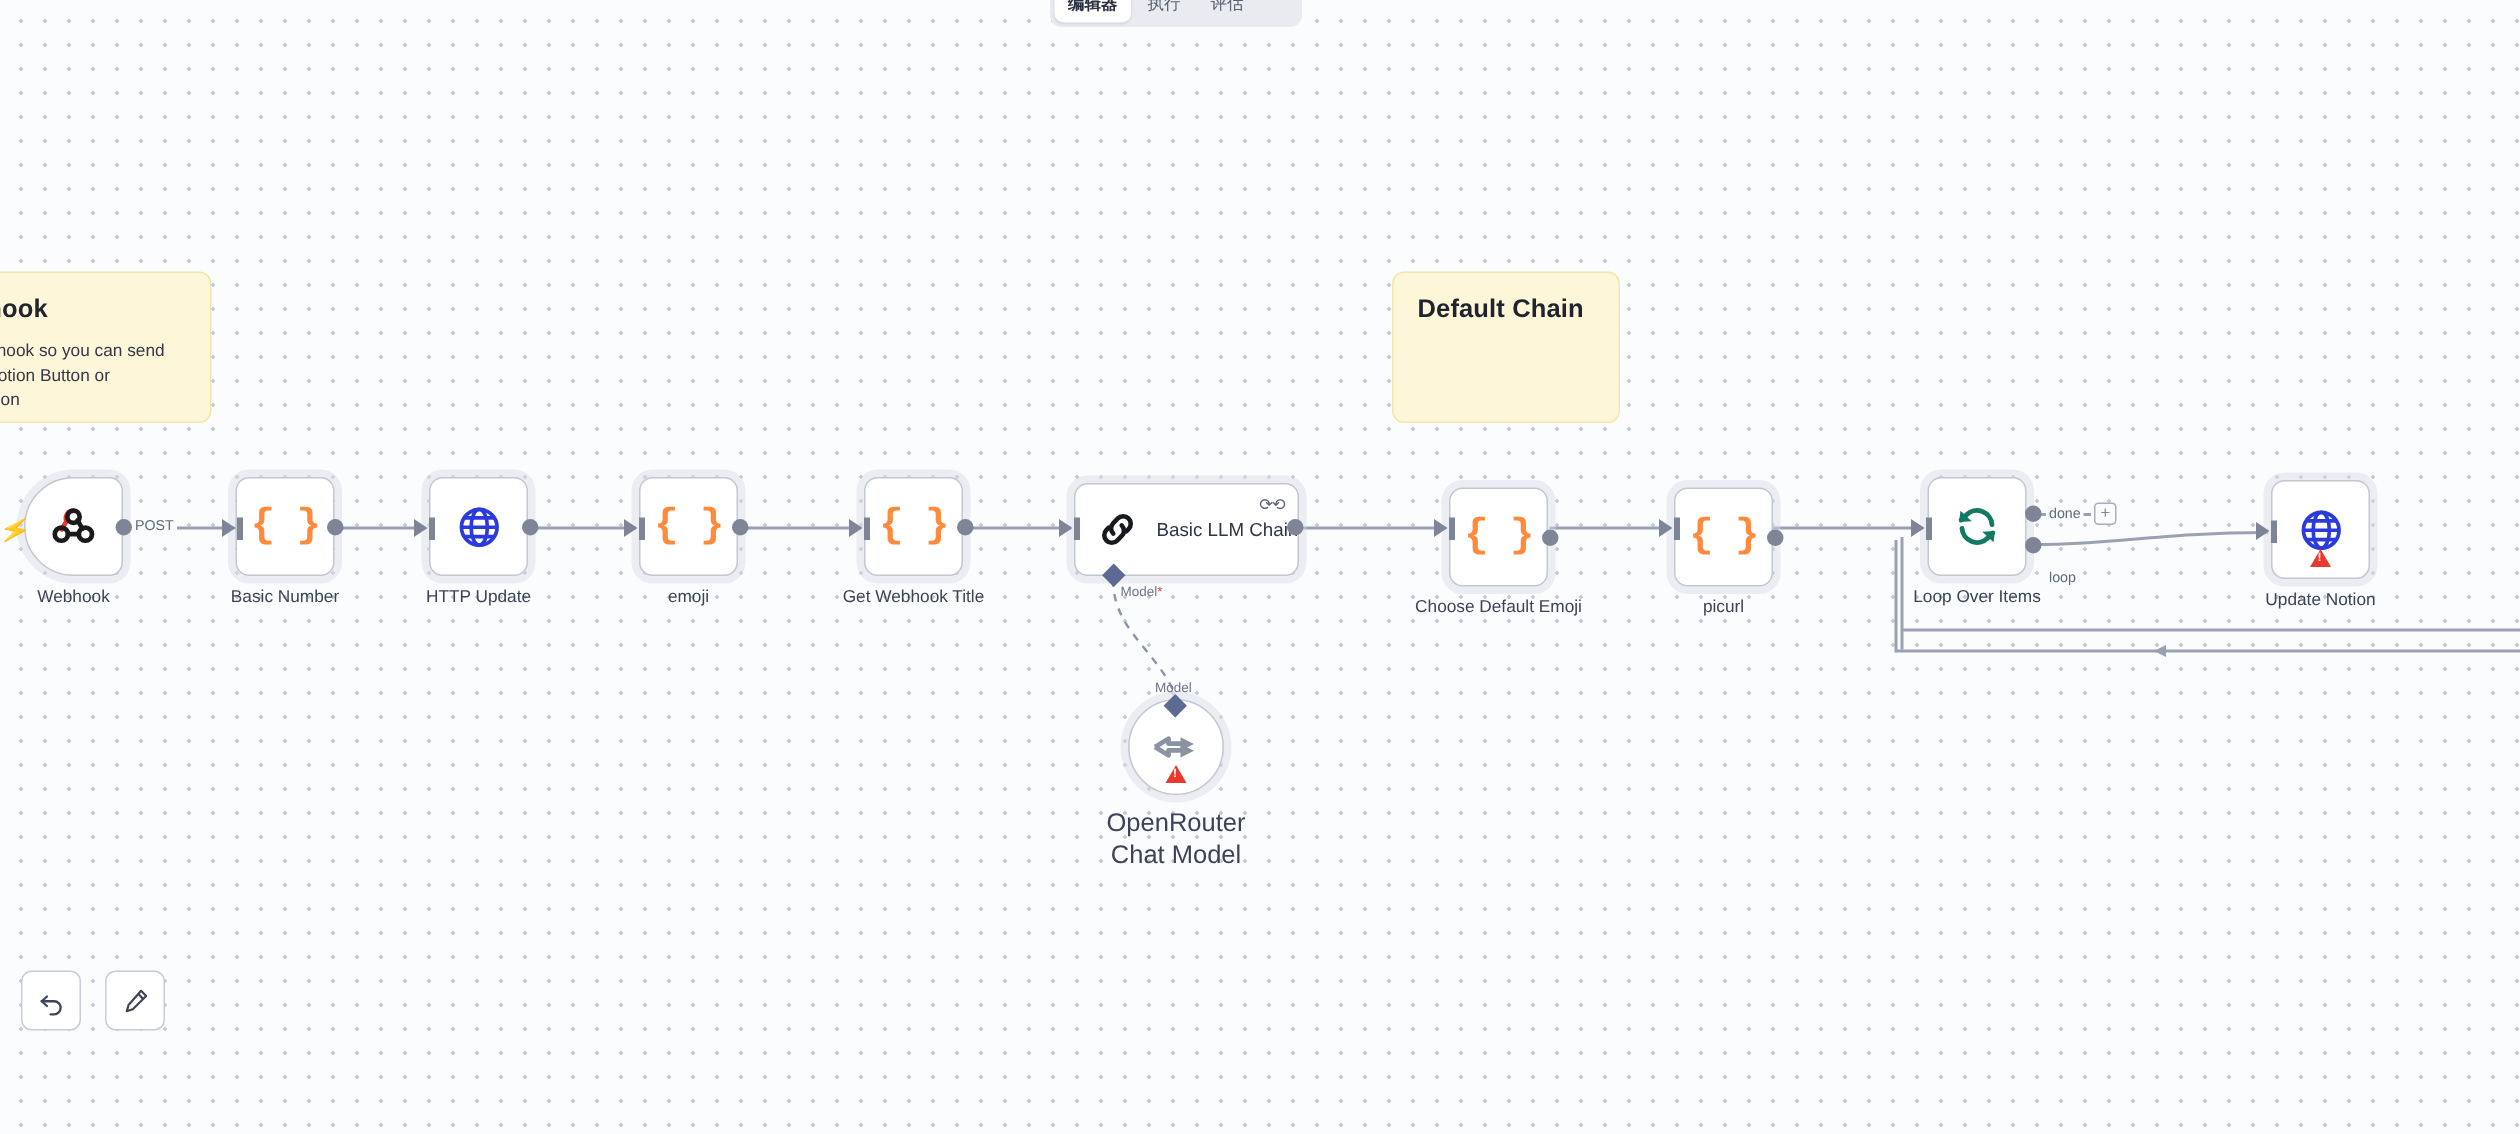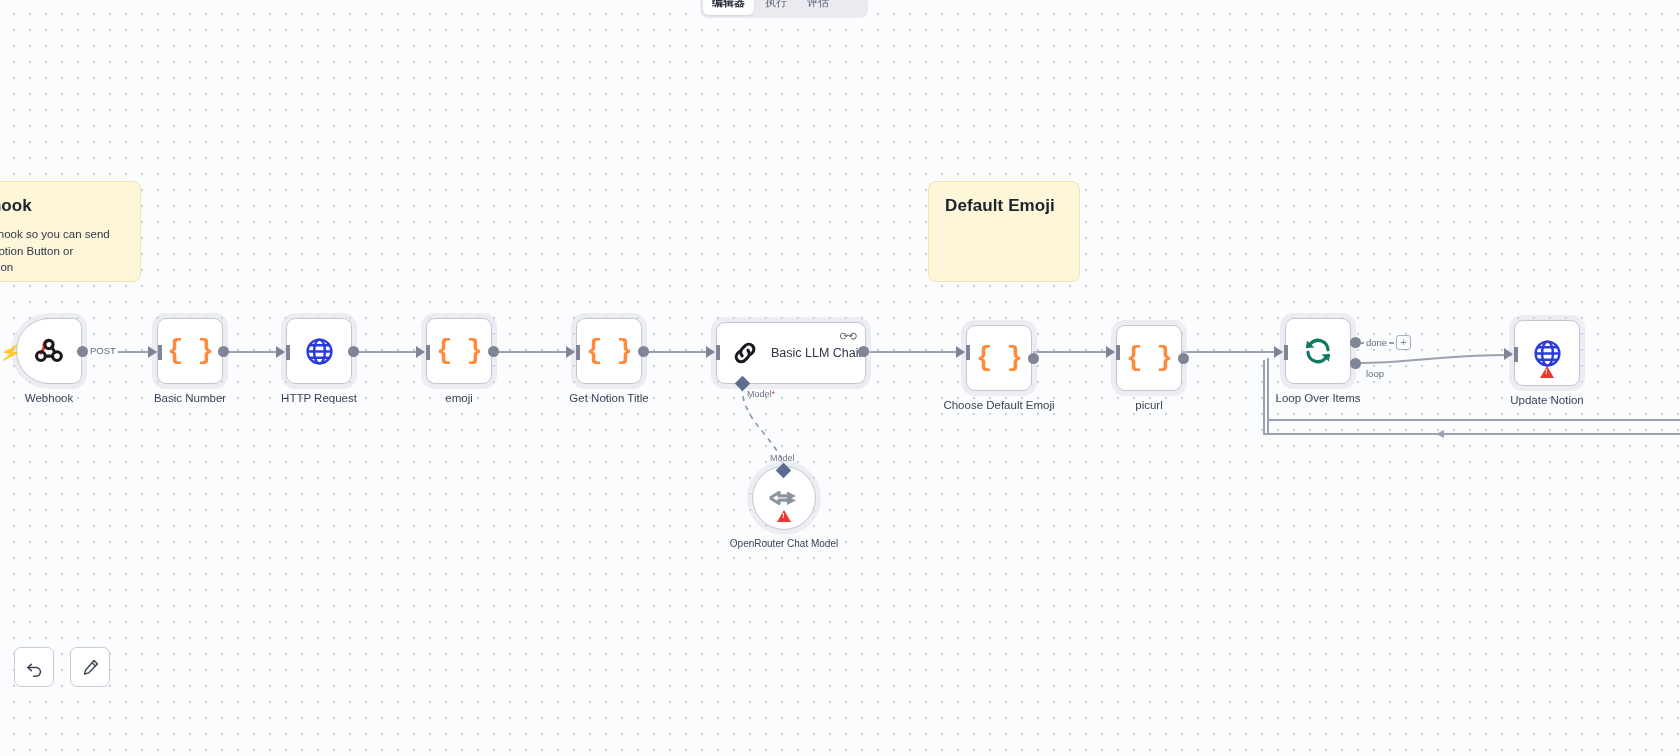--- a/index.html
+++ b/index.html
@@ -115,21 +115,21 @@
     background: #fff;
     border: 1.4px solid #c2c7d0;
     box-shadow: 0 0 0 5px rgba(214,219,228,.45);
     display: flex; align-items: center; justify-content: center;
     position: relative;
   }
   .subnode .caption {
     position: absolute;
     top: 72px; left: 50%;
     transform: translateX(-50%);
-    font-size: 10px;
+    font-size: 17px;
     color: #3c4356;
     text-align: center;
     line-height: 1.25;
     width: 110px;
   }
 
   
   .icon-code {
     font-size: 27px; font-weight: 700;
     color: #ff8a3c;
@@ -276,21 +276,21 @@
   </div>
 
   <div class="sticky" style="left:-62px; top:181px; width:203px; height:101px;">
     <div class="s-title">Webhook</div>
     <div class="s-body">use webhook so you can send
 req by Notion Button or
 Automation</div>
   </div>
 
   <div class="sticky" style="left:928px; top:181px; width:152px; height:101px;">
-    <div class="s-title">Default Emoji</div>
+    <div class="s-title">Default Chain</div>
   </div>
 
   <div class="wire" style="left:88px; top:351px; width:70px;"></div>
 
   <div class="wire" style="left:222px; top:351px; width:62px;"></div>
 
   <div class="wire" style="left:352px; top:351px; width:72px;"></div>
 
   <div class="wire" style="left:492px; top:351px; width:82px;"></div>
 
@@ -344,41 +344,41 @@
   <div class="inarrow" style="left:276px; top:346px;"></div>
   <div class="inbar" style="left:286px; top:345px;"></div>
   <div class="node" style="left:286px; top:318px;">
     <div class="box">
       <svg width="31" height="31" viewBox="0 0 24 24">
         <circle cx="12" cy="12" r="9.2" fill="none" stroke="#2b3bdb" stroke-width="1.9"></circle>
         <ellipse cx="12" cy="12" rx="4.2" ry="9.2" fill="none" stroke="#2b3bdb" stroke-width="1.9"></ellipse>
         <path d="M2.9 12h18.2M4.2 7.2h15.6M4.2 16.8h15.6" fill="none" stroke="#2b3bdb" stroke-width="1.9"></path>
       </svg>
     </div>
-    <div class="caption">HTTP Request</div>
+    <div class="caption">HTTP Update</div>
   </div>
   <div class="dot" style="left:348px; top:346px;"></div>
 
   <div class="inarrow" style="left:416px; top:346px;"></div>
   <div class="inbar" style="left:426px; top:345px;"></div>
   <div class="node" style="left:426px; top:318px;">
     <div class="box">
       <span class="icon-code">{&nbsp;}</span>
     </div>
     <div class="caption">emoji</div>
   </div>
   <div class="dot" style="left:488px; top:346px;"></div>
 
   <div class="inarrow" style="left:566px; top:346px;"></div>
   <div class="inbar" style="left:576px; top:345px;"></div>
   <div class="node" style="left:576px; top:318px;">
     <div class="box">
       <span class="icon-code">{&nbsp;}</span>
     </div>
-    <div class="caption">Get Notion Title</div>
+    <div class="caption">Get Webhook Title</div>
   </div>
   <div class="dot" style="left:638px; top:346px;"></div>
 
   <div class="inarrow" style="left:706px; top:346px;"></div>
   <div class="inbar" style="left:716px; top:345px;"></div>
   <div class="node wide" style="left:716px; top:322px;">
     <div class="box" style="height:62px;">
       <span class="retry-ic">⟳⟲</span>
       <svg width="28" height="28" viewBox="0 0 24 24">
         <path d="M9.6 14.4a4.3 4.3 0 0 1 0-6.1l2.6-2.6a4.3 4.3 0 0 1 6.1 6.1l-1.3 1.3" fill="none" stroke="#17191f" stroke-width="2.6" stroke-linecap="round"></path>
@@ -424,21 +424,21 @@
         <polygon points="3.2,3.6 9.2,9.2 2.4,9.6" fill="#127a63"></polygon>
         <polygon points="20.8,20.4 14.8,14.8 21.6,14.4" fill="#127a63"></polygon>
       </svg>
     </div>
     <div class="caption">Loop Over Items</div>
   </div>
   <div class="dot" style="left:1350px; top:337px;"></div>
   <div class="wire-label" style="left:1364px; top:337px;">done</div>
   <div class="plus-btn" style="left:1396px; top:335px;">+</div>
   <div class="dot" style="left:1350px; top:358px;"></div>
-  <div class="wire-label" style="left:1364px; top:368px;">loop</div>
+  <div class="wire-label" style="left:1364px; top:380px;">loop</div>
 
   <div class="inarrow" style="left:1504px; top:348px;"></div>
   <div class="inbar" style="left:1514px; top:347px;"></div>
   <div class="node" style="left:1514px; top:320px;">
     <div class="box">
       <svg width="31" height="31" viewBox="0 0 24 24">
         <circle cx="12" cy="12" r="9.2" fill="none" stroke="#2b3bdb" stroke-width="1.9"></circle>
         <ellipse cx="12" cy="12" rx="4.2" ry="9.2" fill="none" stroke="#2b3bdb" stroke-width="1.9"></ellipse>
         <path d="M2.9 12h18.2M4.2 7.2h15.6M4.2 16.8h15.6" fill="none" stroke="#2b3bdb" stroke-width="1.9"></path>
       </svg>

